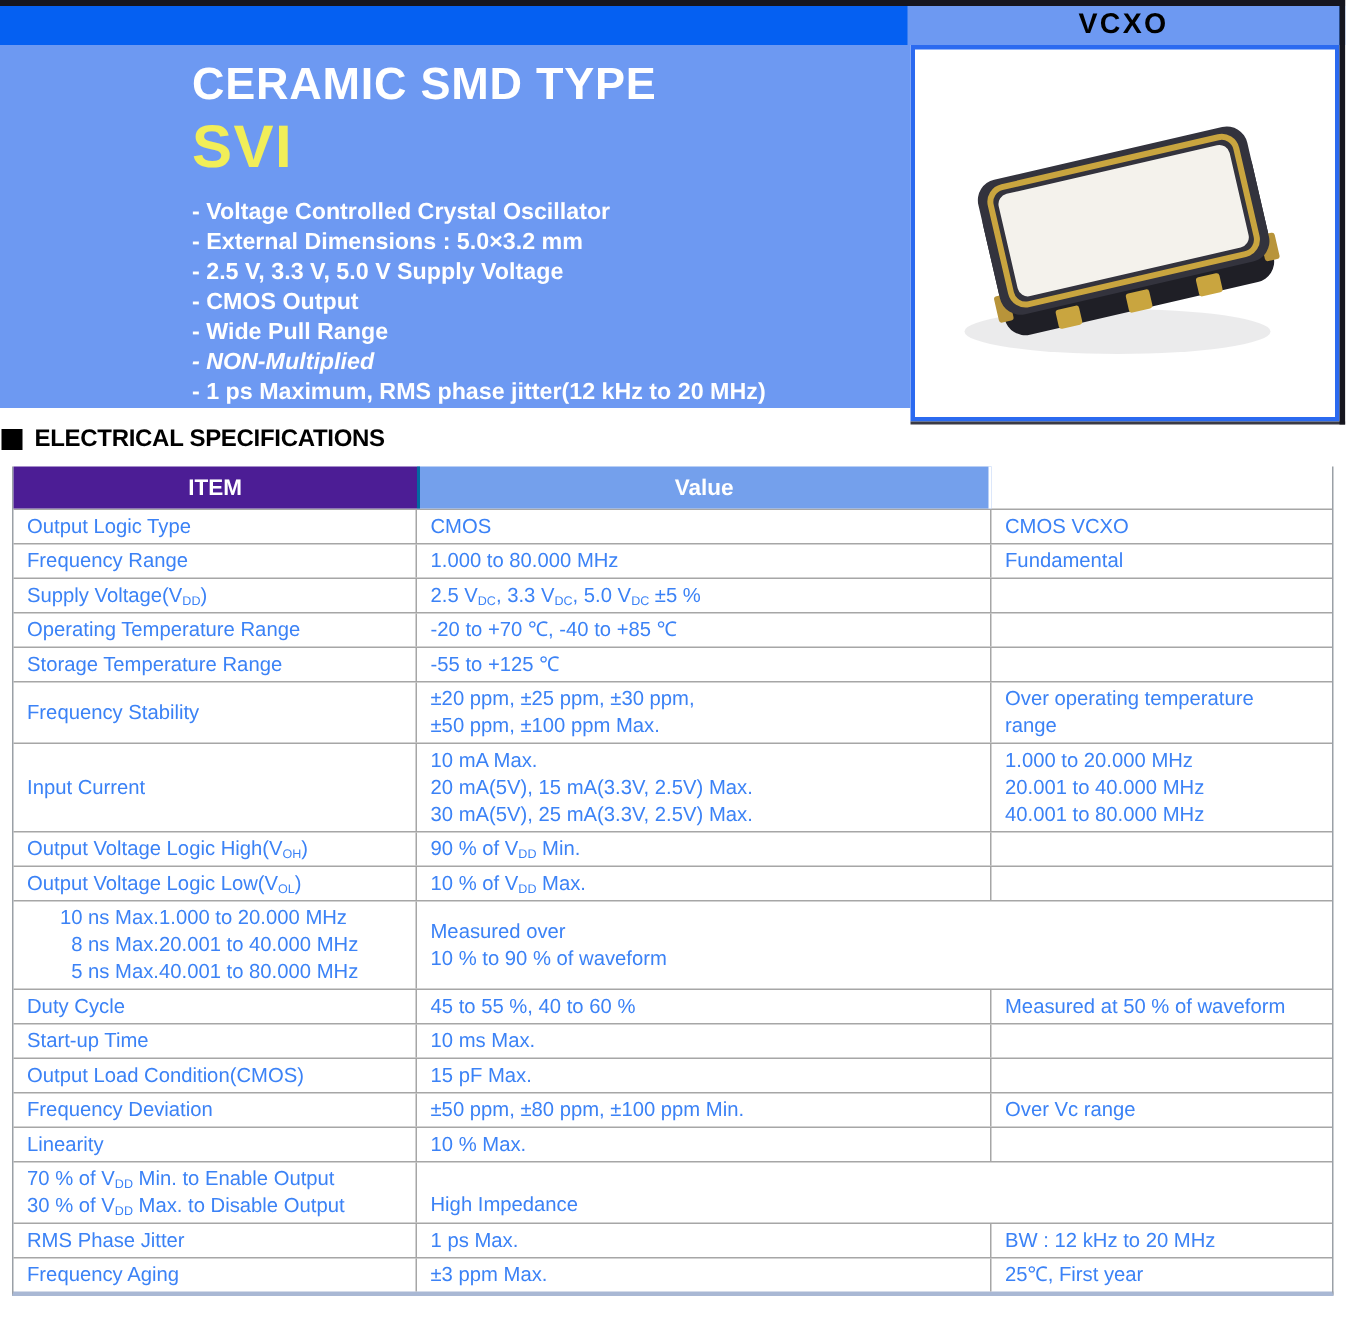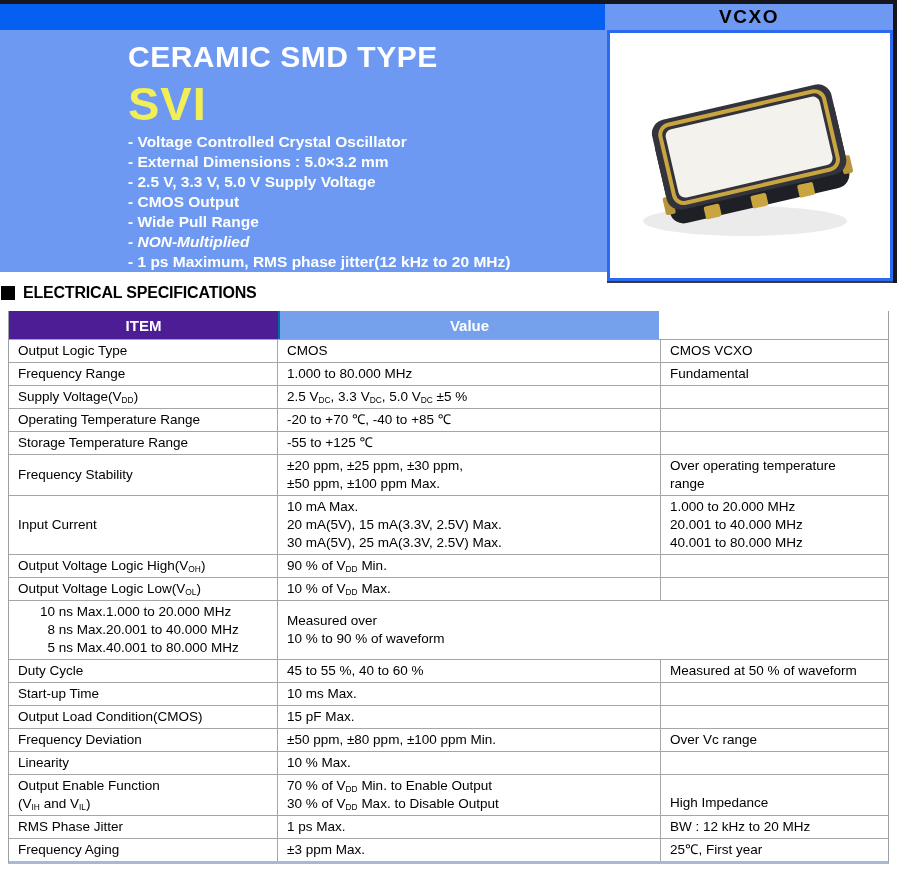--- a/index.html
+++ b/index.html
@@ -11,21 +11,21 @@
     background: #ffffff;
     font-family: "Liberation Sans", sans-serif;
     overflow: hidden;
   }
   .topline { position:absolute; left:0; top:0; width:897px; height:4px; background:#16161f; }
   .right-edge { position:absolute; left:893px; top:0; width:4px; height:283px; background:#16161f; }
   .blubar { position:absolute; left:0; top:4px; width:897px; height:26px; background:#0560f2; }
 
   .panel { position:absolute; left:0; top:30px; width:607px; height:242px; background:#6d99f2; color:#ffffff; }
   .panel .title { position:absolute; left:128px; top:10px; font-size:30px; font-weight:bold; letter-spacing:0.5px; }
-  .panel .model { position:absolute; left:128px; top:46px; font-size:47px; font-weight:bold; color:#f1ee58; letter-spacing:1px; }
+  .panel .model { position:absolute; left:128px; top:46px; font-size:40px; font-weight:bold; color:#f1ee58; letter-spacing:1px; }
   .features { position:absolute; left:128px; top:102px; font-size:15.5px; font-weight:bold; line-height:20px; }
   .features .feat:nth-child(6) { font-style:italic; }
 
   .vcxo-box {
     position:absolute; left:605px; top:4px; width:288px; height:26px;
     background:#6d99f2; color:#000000;
     display:flex; align-items:center; justify-content:center;
     font-size:19px; font-weight:900; letter-spacing:1.5px;
   }
   .photo-box {
@@ -45,21 +45,21 @@
     border-bottom:3px solid #a9b8d4;
   }
   .t-head { display:grid; grid-template-columns:269px 383px 229px; height:28px; }
   .th { display:flex; align-items:center; justify-content:center; color:#ffffff; font-weight:bold; font-size:15px; }
   .th-item, .th-remarks { background:#4c1d95; }
   .th-value { background:#74a0ec; border-left:2px solid #0369a1; border-right:2px solid #ffffff; }
 
   .t-row { display:grid; grid-template-columns:269px 383px 229px; border-top:1px solid #a6a6a6; min-height:23px; }
   .td {
     display:flex; flex-direction:column; justify-content:center;
-    padding:2px 6px 2px 9px; font-size:13.5px; color:#000000; line-height:18px;
+    padding:2px 6px 2px 9px; font-size:13.5px; color:#3b82f6; line-height:18px;
   }
   .c1, .c2 { border-right:1px solid #a6a6a6; }
   .c3.bottom { justify-content:flex-end; padding-bottom:3px; }
   .pair .lw { display:inline-block; width:88px;text-align:right; }
   sub { font-size:0.62em; line-height:0; vertical-align:-0.25em; letter-spacing:0; }
 </style>
 </head>
 <body>
 
 <div class="page">
@@ -279,24 +279,20 @@
       <div class="td c1">
           <div>Linearity</div>
         </div>
       <div class="td c2">
           <div>10 % Max.</div>
         </div>
       <div class="td c3"></div>
     </div>
 
     <div class="t-row">
-      <div class="td c1">
-        <div>Output Enable Function</div>
-        <div>(V<sub>IH</sub> and V<sub>IL</sub>)</div>
-      </div>
       <div class="td c2">
         <div>70 % of V<sub>DD</sub> Min. to Enable Output</div>
         <div>30 % of V<sub>DD</sub> Max. to Disable Output</div>
       </div>
       <div class="td c3 bottom">
         <div>High Impedance</div>
       </div>
     </div>
 
     <div class="t-row">

